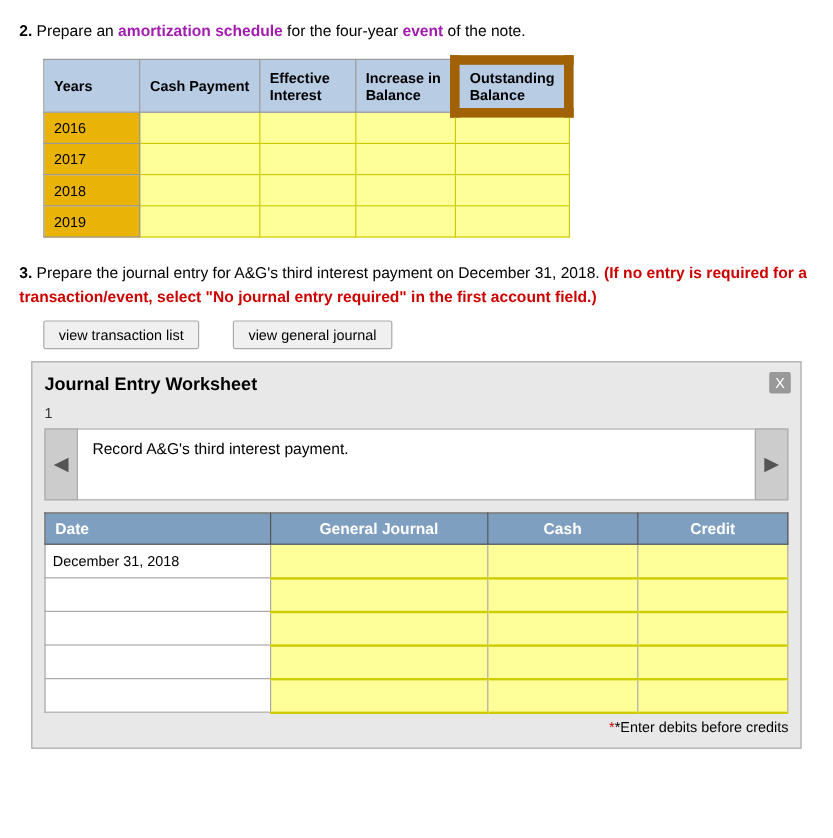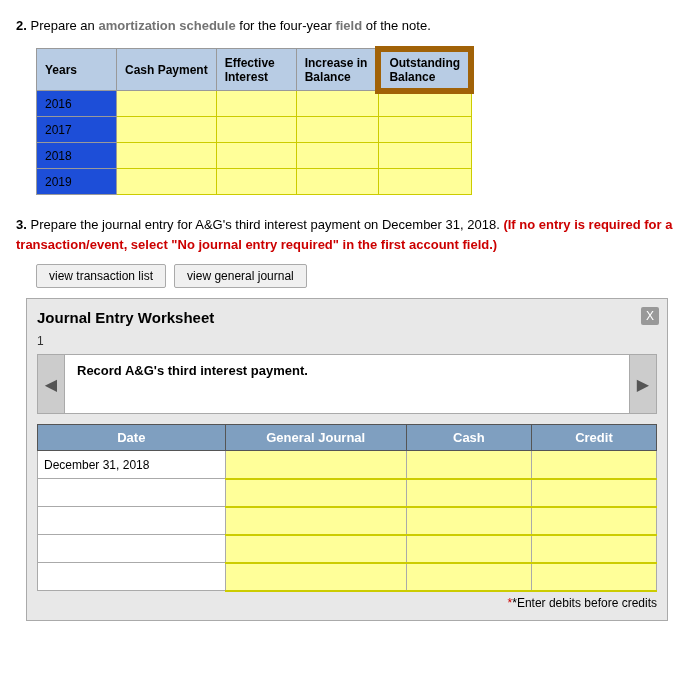--- a/index.html
+++ b/index.html
@@ -14,21 +14,21 @@
       margin-bottom: 20px;
     }
     .instruction {
       margin-bottom: 10px;
       line-height: 1.5;
     }
     .instruction .num {
       font-weight: bold;
     }
     .highlight-orange {
-      color: #737373;
+      color: #a21caf;
       font-weight: bold;
     }
     .highlight-red {
       color: #cc0000;
       font-weight: bold;
     }
 
     
     .amort-table {
       border-collapse: collapse;
@@ -41,49 +41,49 @@
       font-size: 12px;
       min-width: 80px;
       height: 26px;
     }
     .amort-table th {
       background-color: #b8cce4;
       font-weight: bold;
       color: #000;
     }
     .amort-table td {
-      background-color: #1d4ed8;
+      background-color: #eab308;
     }
     .amort-table td.years-col {
       text-align: left;
       min-width: 55px;
     }
     .amort-table td.outstanding-col {
       border: 2px solid #4472c4;
     }
     .amort-table th.outstanding-col {
-      border: 6px solid #a16207;
+      border: 8px solid #a16207;
     }
     
     .yellow-input {
       background-color: #ffff99 !important;
       border: 1px solid #cccc00 !important;
     }
     .total-row td {
       font-weight: normal;
     }
     .total-label {
       text-align: left !important;
     }
 
     
     .btn-row {
       margin: 10px 20px;
       display: flex;
-      gap: 8px;
+      gap: 28px;
     }
     .btn {
       border: 1px solid #aaa;
       background: #f0f0f0;
       padding: 4px 12px;
       cursor: pointer;
       font-size: 12px;
       border-radius: 2px;
     }
 
@@ -138,41 +138,40 @@
     }
     .nav-content {
       flex: 1;
       background: #fff;
       border: 1px solid #aaa;
       border-left: none;
       border-right: none;
       padding: 8px 12px;
       font-size: 13px;
       min-height: 60px;
-      font-weight: bold;
     }
     .nav-arrow.right {
       border-left: 1px solid #aaa;
     }
 
     
     .journal-table {
       border-collapse: collapse;
       width: 100%;
     }
     .journal-table th {
       background-color: #7f9fc0;
       color: #fff;
       padding: 5px 8px;
       text-align: center;
       font-size: 13px;
       font-weight: bold;
       border: 1px solid #555;
     }
-    .journal-table th.date-col { text-align: center; min-width: 120px; }
+    .journal-table th.date-col { text-align: left; min-width: 120px; }
     .journal-table th.journal-col { text-align: center; }
     .journal-table th.debit-col { min-width: 80px; }
     .journal-table th.credit-col { min-width: 80px; }
     .journal-table td {
       border: 1px solid #aaa;
       height: 28px;
       background: #fff;
       padding: 2px 6px;
     }
     .journal-table td.yellow-input-jt {
@@ -190,21 +189,21 @@
       color: #000;
     }
     .asterisk { color: #cc0000; }
   </style>
 </head>
 <body>
 
 <div class="section">
   <p class="instruction">
     <span class="num">2.</span>
-    <span>Prepare an </span><span class="highlight-orange">amortization schedule</span><span> for the four-year </span><span class="highlight-orange">field</span><span> of the note.</span>
+    <span>Prepare an </span><span class="highlight-orange">amortization schedule</span><span> for the four-year </span><span class="highlight-orange">event</span><span> of the note.</span>
   </p>
 
   <table class="amort-table">
     <thead>
       <tr>
         <th>Years</th>
         <th>Cash Payment</th>
         <th>Effective<br>Interest</th>
         <th>Increase in<br>Balance</th>
         <th class="outstanding-col">Outstanding<br>Balance</th>

